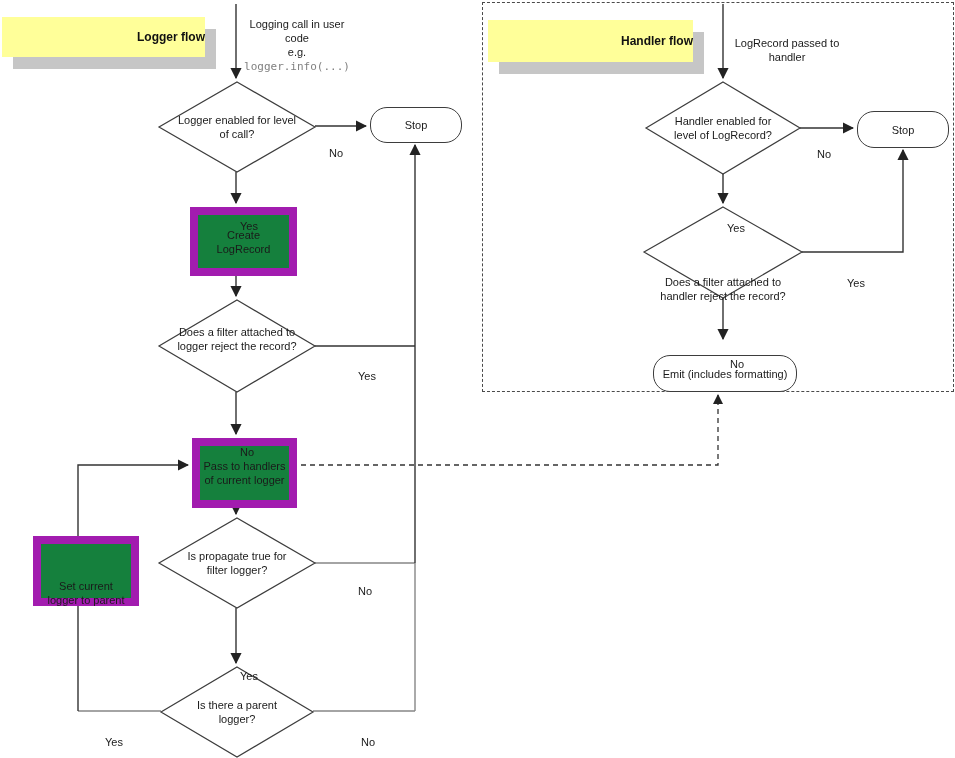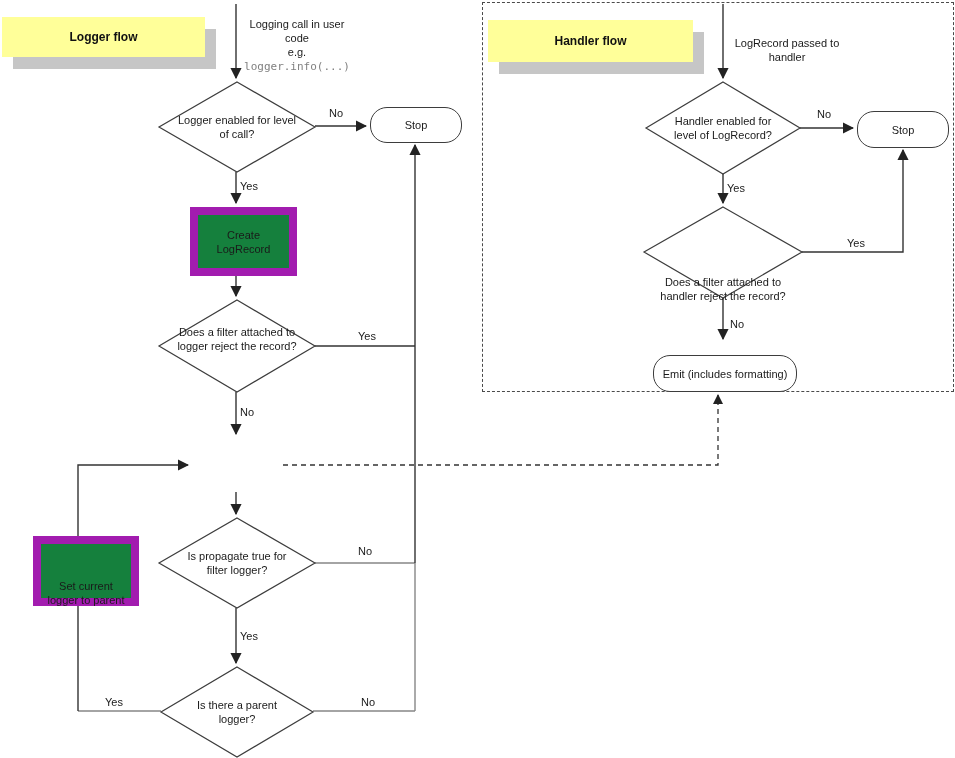--- a/index.html
+++ b/index.html
@@ -12,24 +12,24 @@
   .node-text{
     font-size:11px;line-height:14px;text-align:center;color:#1a1a1a;
   }
   .proc{
     background:#15803d;border:8px solid #a21caf;display:flex;align-items:center;justify-content:center;
   }
   .stadium{
     background:#ffffff;border:1.5px solid #3d3d3d;border-radius:17px;
     display:flex;align-items:center;justify-content:center;
   }
-  .branch-label{font-size:11px;line-height:13px;color:#1a1a1a;white-space:nowrap;}
+  .branch-label{font-size:11px;line-height:13px;color:#1a1a1a;white-space:nowrap;margin-top:40px;}
   .flow-title{
     background:#ffff99;box-shadow:11px 12px 0 #c6c6c6;
-    display:flex;align-items:center;justify-content:center;
+    display:flex;align-items:center;justify-content:flex-end;
     font-size:12px;font-weight:bold;color:#111;
   }
   .dashed-box{border:1px dashed #4a4a4a;background:transparent;}
   .entry-text{font-size:11px;line-height:14px;text-align:center;}
   .entry-code{font-family:"DejaVu Sans Mono",monospace;font-size:11px;color:#808080;white-space:nowrap;}
 </style>
 </head>
 <body>
 
 <div id="canvas">
@@ -101,20 +101,23 @@
   <div class="abs node-text" style="left:177px;top:113px;width:120px;">Logger enabled for level of call?</div>
   <div class="abs node-text" style="left:172px;top:325px;width:130px;">Does a filter attached to logger reject the record?</div>
   <div class="abs node-text" style="left:177px;top:549px;width:120px;">Is propagate true for filter logger?</div>
   <div class="abs node-text" style="left:182px;top:698px;width:110px;">Is there a parent logger?</div>
   <div class="abs node-text" style="left:663px;top:114px;width:120px;">Handler enabled for level of LogRecord?</div>
   <div class="abs node-text" style="left:658px;top:231px;width:130px;margin-top:44px;">Does a filter attached to handler reject the record?</div>
 
   <div class="abs proc" style="left:190px;top:207px;width:91px;height:53px;">
     <span class="node-text" style="width:70px;">Create LogRecord</span>
   </div>
+  <div class="abs proc" style="left:192px;top:438px;width:89px;height:54px;">
+    <span class="node-text" style="width:84px;">Pass to handlers of current logger</span>
+  </div>
   <div class="abs proc" style="left:33px;top:536px;width:90px;height:54px;">
     <span class="node-text" style="width:86px;margin-top:44px;">Set current logger to parent</span>
   </div>
 
   <div class="abs stadium" style="left:370px;top:107px;width:90px;height:34px;">
     <span class="node-text">Stop</span>
   </div>
   <div class="abs stadium" style="left:857px;top:111px;width:90px;height:35px;">
     <span class="node-text">Stop</span>
   </div>

